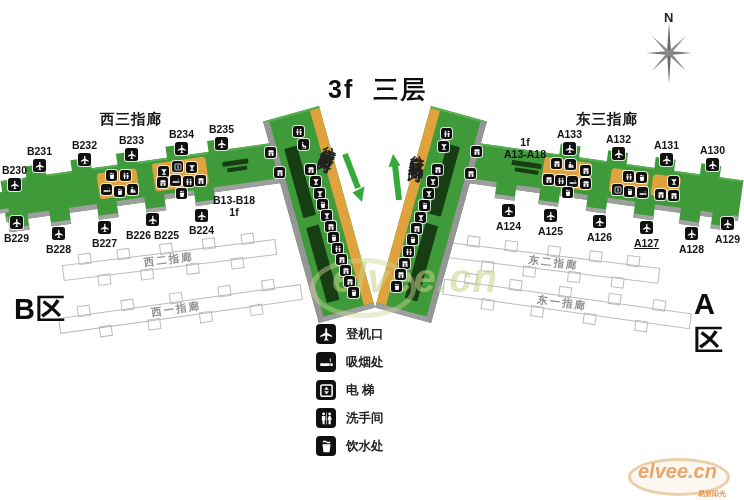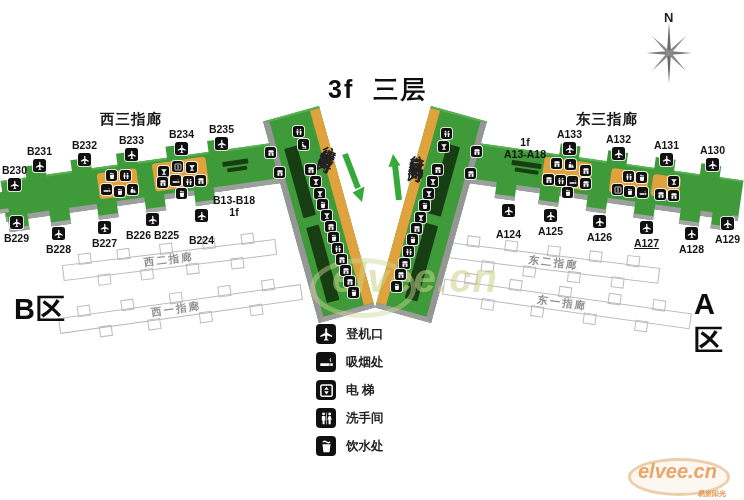--- a/index.html
+++ b/index.html
@@ -357,21 +357,21 @@
       <svg width="10" height="10" viewBox="0 0 24 24">
         <use href="#ic-plane"></use>
       </svg>
     </div>
     <div class="gate-label" style="left: 152.5px; top: 229px;">B226 B225</div>
     <div class="icn" style="left: 195px; top: 209px; width: 13px; height: 13px;">
       <svg width="10" height="10" viewBox="0 0 24 24">
         <use href="#ic-plane"></use>
       </svg>
     </div>
-    <div class="gate-label" style="left: 201.5px; top: 234px;">B224</div>
+    <div class="gate-label" style="left: 201.5px; top: 224px;">B224</div>
     <div class="icn" style="left: 563px; top: 142px; width: 13px; height: 13px;">
       <svg width="10" height="10" viewBox="0 0 24 24">
         <use href="#ic-plane"></use>
       </svg>
     </div>
     <div class="gate-label" style="left: 569.5px; top: 128px;">A133</div>
     <div class="icn" style="left: 612px; top: 147px; width: 13px; height: 13px;">
       <svg width="10" height="10" viewBox="0 0 24 24">
         <use href="#ic-plane"></use>
       </svg>
@@ -387,21 +387,21 @@
       <svg width="10" height="10" viewBox="0 0 24 24">
         <use href="#ic-plane"></use>
       </svg>
     </div>
     <div class="gate-label" style="left: 712.5px; top: 144px;">A130</div>
     <div class="icn" style="left: 502px; top: 204px; width: 13px; height: 13px;">
       <svg width="10" height="10" viewBox="0 0 24 24">
         <use href="#ic-plane"></use>
       </svg>
     </div>
-    <div class="gate-label" style="left: 508.5px; top: 228px;">A124</div>
+    <div class="gate-label" style="left: 508.5px; top: 220px;">A124</div>
     <div class="icn" style="left: 544px; top: 209px; width: 13px; height: 13px;">
       <svg width="10" height="10" viewBox="0 0 24 24">
         <use href="#ic-plane"></use>
       </svg>
     </div>
     <div class="gate-label" style="left: 550.5px; top: 225px;">A125</div>
     <div class="icn" style="left: 593px; top: 215px; width: 13px; height: 13px;">
       <svg width="10" height="10" viewBox="0 0 24 24">
         <use href="#ic-plane"></use>
       </svg>

